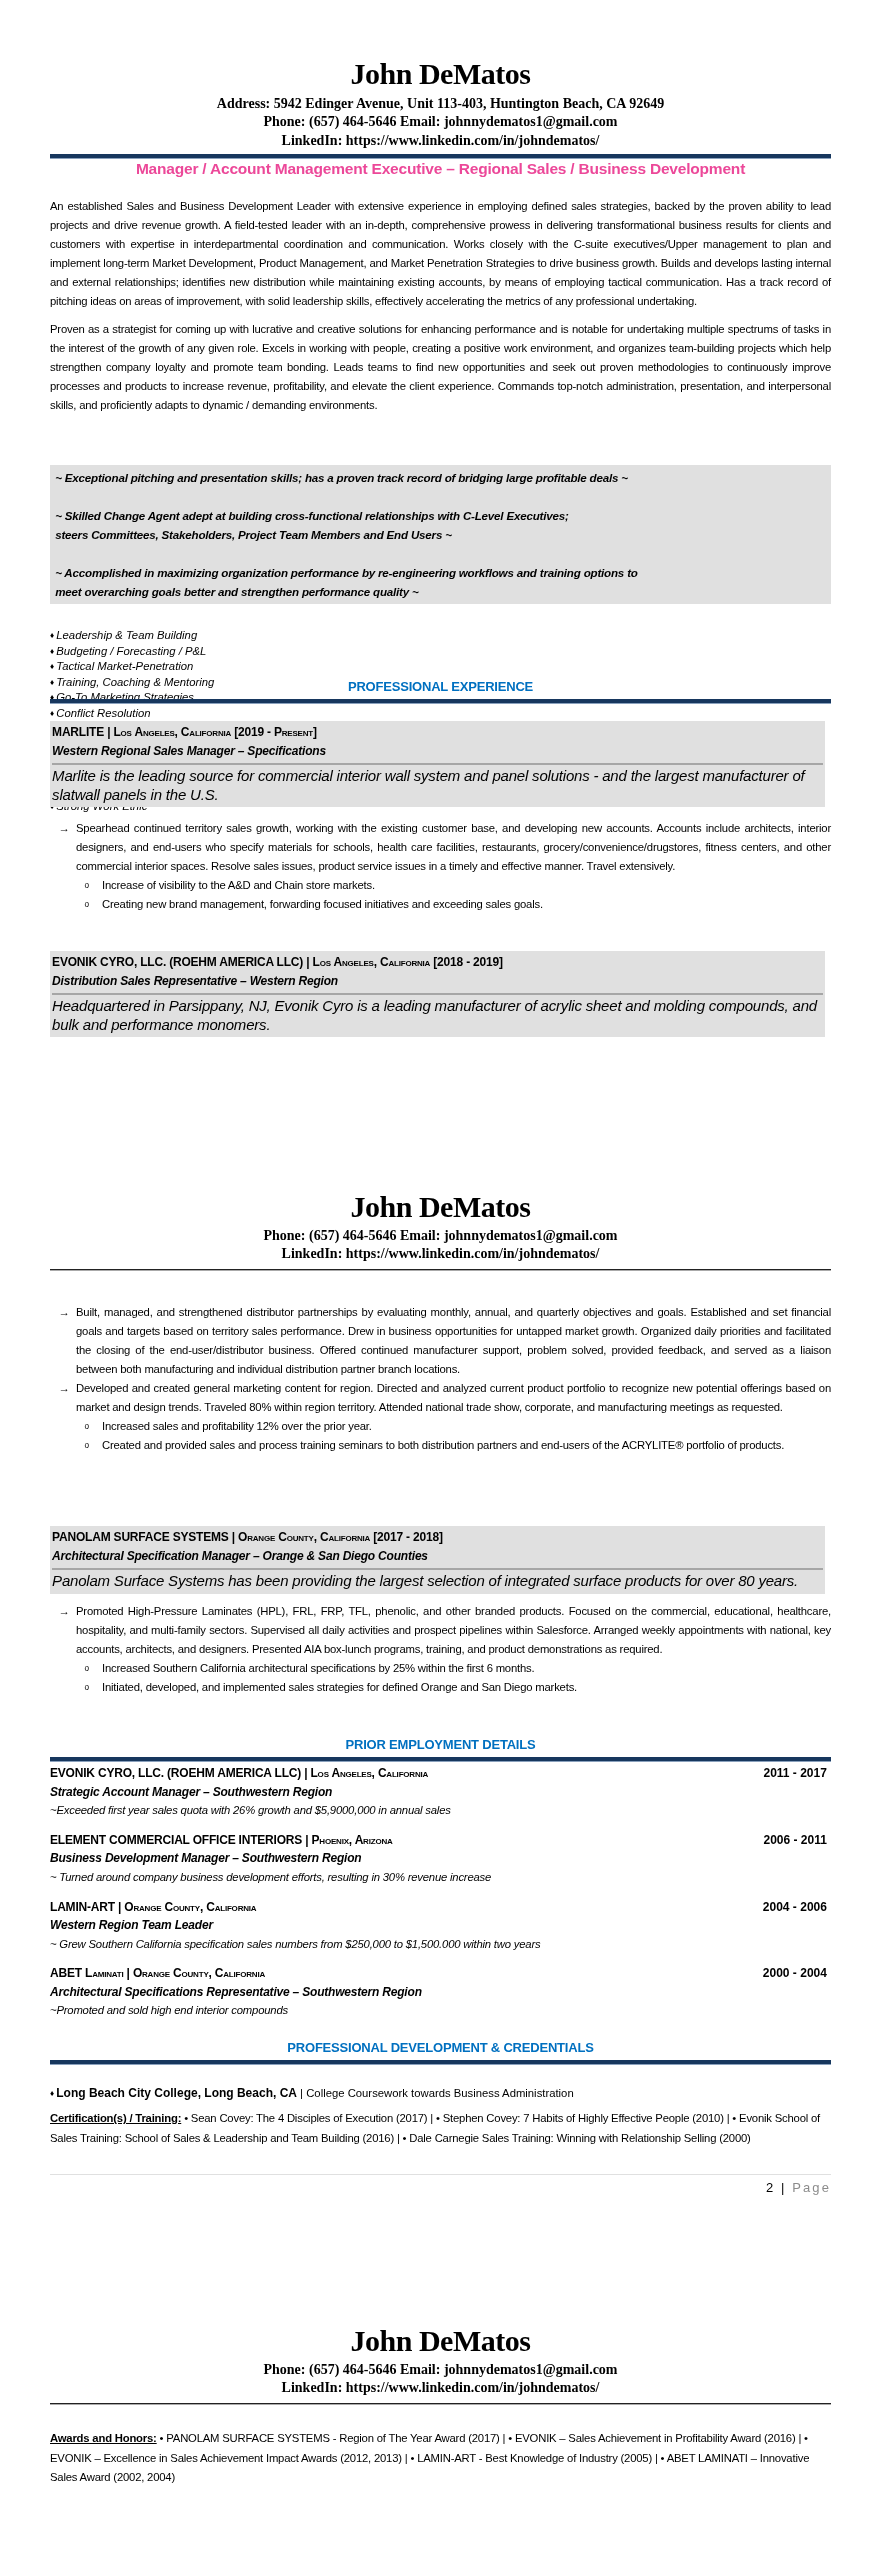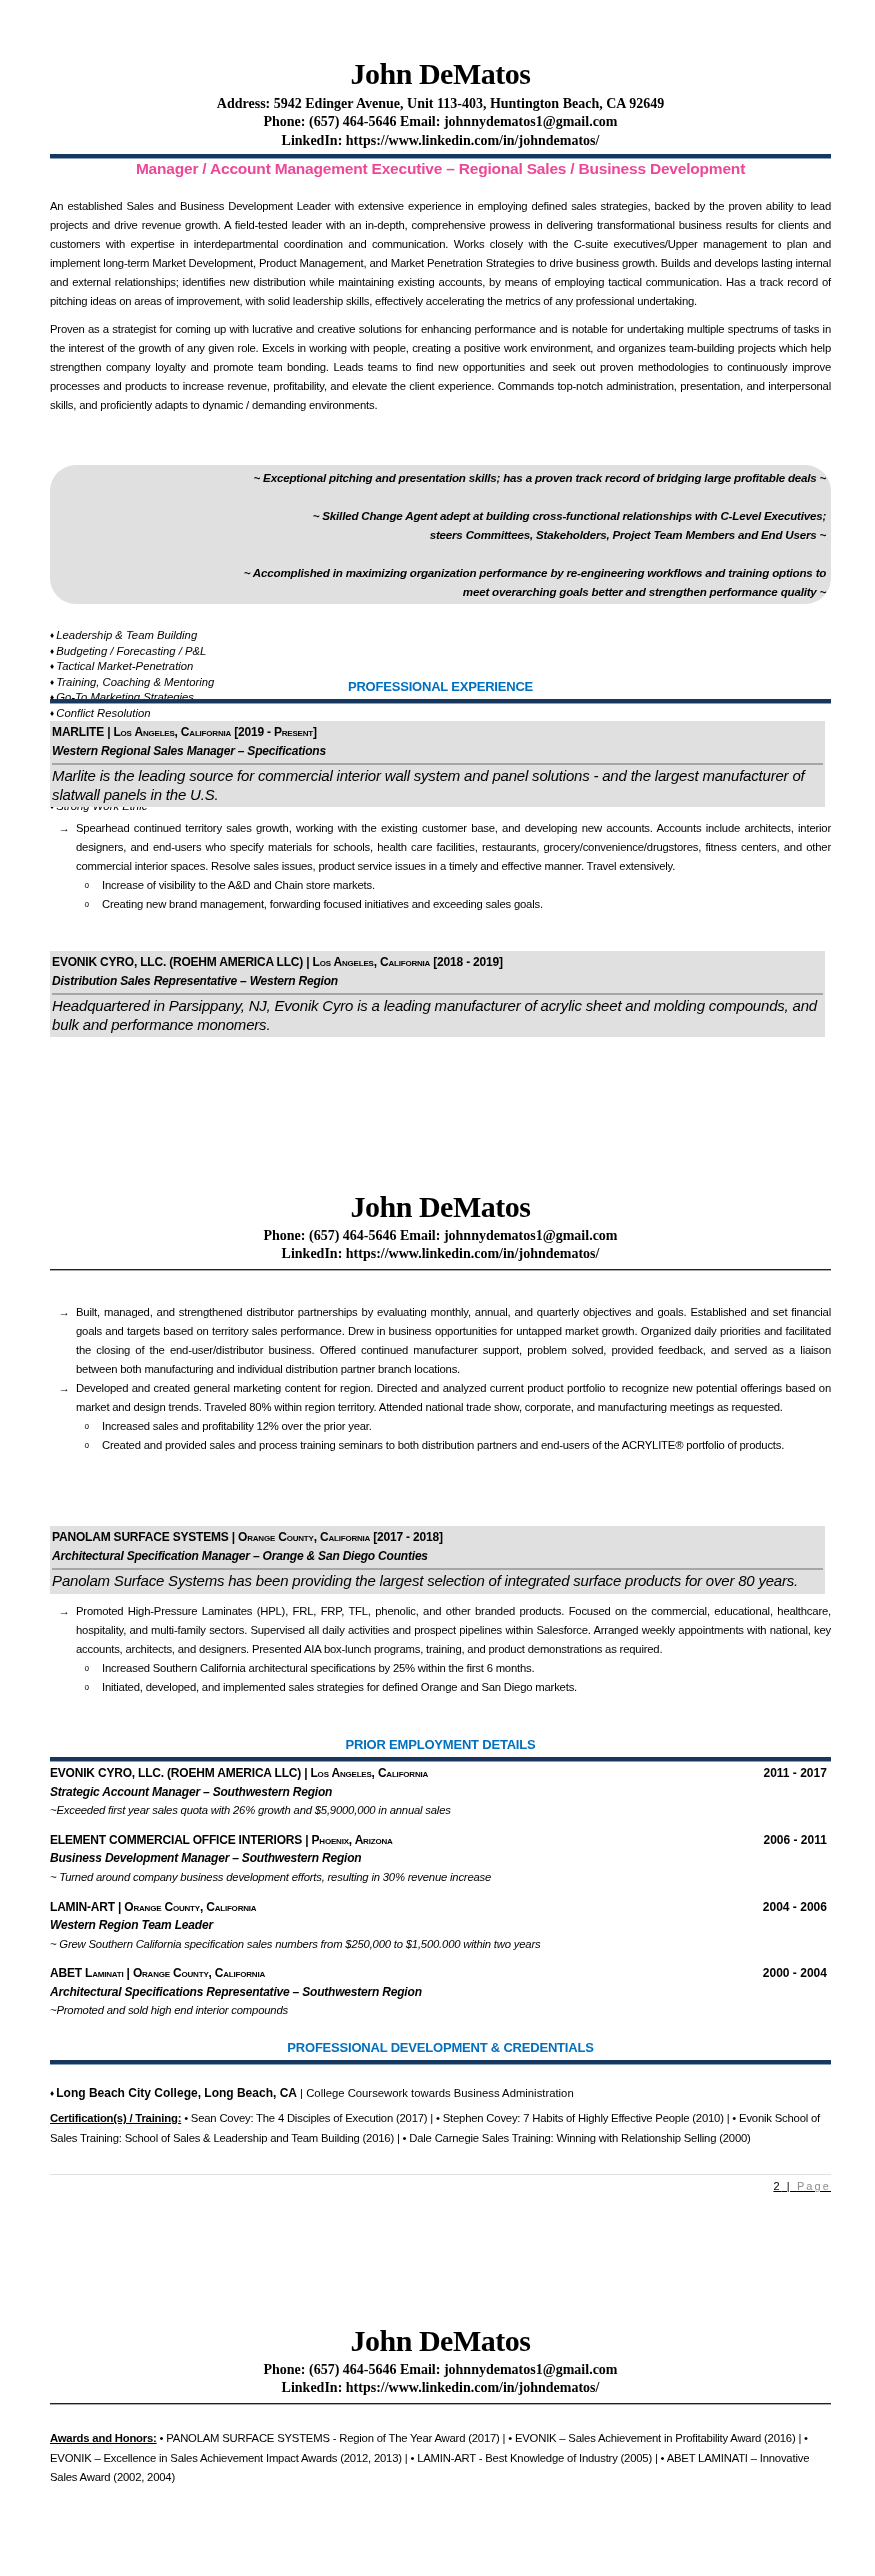--- a/index.html
+++ b/index.html
@@ -6,21 +6,21 @@
   body { width: 876px; height: 3400px; position: relative; color: #000; font-family: "Liberation Sans", sans-serif; overflow: hidden; }
   .page { position: absolute; left: 0; width: 713px; }
   .content { position: absolute; left: 50px; width: 781px; }
   .name { font-family: "Liberation Serif", serif; font-weight: bold; font-size: 30px; text-align: center; line-height: 1.05; letter-spacing: -0.5px; }
   .contact { font-family: "Liberation Serif", serif; font-weight: bold; font-size: 14px; text-align: center; line-height: 18.5px; }
   .rule-blue { height: 3.6px; background: #17375e; border-bottom: 1px solid #8aa1bd; }
   .rule-thin { height: 1px; background: #222; border-bottom: 0.5px solid #aaa; }
   .headline { color: #ec4899; font-weight: bold; font-size: 15.5px; text-align: center; letter-spacing: -0.2px; }
   .para { font-size: 11.3px; line-height: 19px; text-align: justify; letter-spacing: -0.2px; }
   .shaded { background: #e0e0e0; }
-  .banner { text-align: right; font-weight: bold; font-style: italic; font-size: 11.6px; line-height: 19px; padding: 3.1px 5.2px; letter-spacing: -0.2px; border-radius: 26px; }
+  .banner { text-align: left; font-weight: bold; font-style: italic; font-size: 11.6px; line-height: 19px; padding: 3.1px 5.2px; letter-spacing: -0.2px; }
   .banner p { margin: 0; }
   .banner .gap { height: 19px; }
   .skills { display: flex; font-style: italic; font-size: 11.3px; line-height: 15.5px; }
   .skills .col { display: flex; flex-direction: column; }
   .diamond { font-style: normal; font-size: 8.2px; margin-right: 2.1px; vertical-align: 1px; }
   .section-title { color: #0070c0; font-weight: bold; font-size: 13px; text-align: center; letter-spacing: -0.2px; }
   .job { padding: 2.1px 2.1px 3.1px 2.1px; }
   .job-head { font-weight: bold; font-size: 12px; line-height: 18.5px; letter-spacing: -0.2px; }
   .sc { font-variant: small-caps; }
   .job-title { font-weight: bold; font-style: italic; font-size: 12px; line-height: 18.5px; letter-spacing: -0.2px; }
@@ -33,21 +33,21 @@
   .sub li { position: relative; font-size: 11.3px; line-height: 19px; letter-spacing: -0.2px; }
   .sub li .circ { position: absolute; left: -17.5px; top: 0; font-size: 8.2px; }
   .prior { position: relative; margin-bottom: 11.3px; }
   .prior .years { position: absolute; right: 4.1px; top: 0; font-weight: bold; font-size: 12px; line-height: 18.5px; }
   .prior .ach { font-style: italic; font-size: 11.3px; line-height: 18.5px; letter-spacing: -0.2px; }
   .edu { font-size: 11.3px; line-height: 18.5px; }
   .edu b { font-size: 12px; text-align: center; }
   .label-u { font-weight: bold; text-decoration: underline; text-decoration-thickness: 1px; }
   .cert { font-size: 11.3px; line-height: 19.6px; letter-spacing: -0.2px; }
   .footer-rule { height: 1px; background: #e0e0e0; }
-  .pagenum { position: absolute; right: 0; font-size: 11px; letter-spacing: 2.1px; text-decoration: underline; }
+  .pagenum { position: absolute; right: 0; font-size: 13px; letter-spacing: 2.1px; }
   .pagenum .n { color: #000; }
   .pagenum .p { color: #8c8c8c; }
 </style>
 </head>
 <body>
 
 <div class="page" style="top:0; height:1133px;">
   <div class="content" style="top:58px;">
     <div class="name">John DeMatos</div>
     <div class="contact" style="margin-top:5.2px;">Address: 5942 Edinger Avenue, Unit 113-403, Huntington Beach, CA 92649</div>

